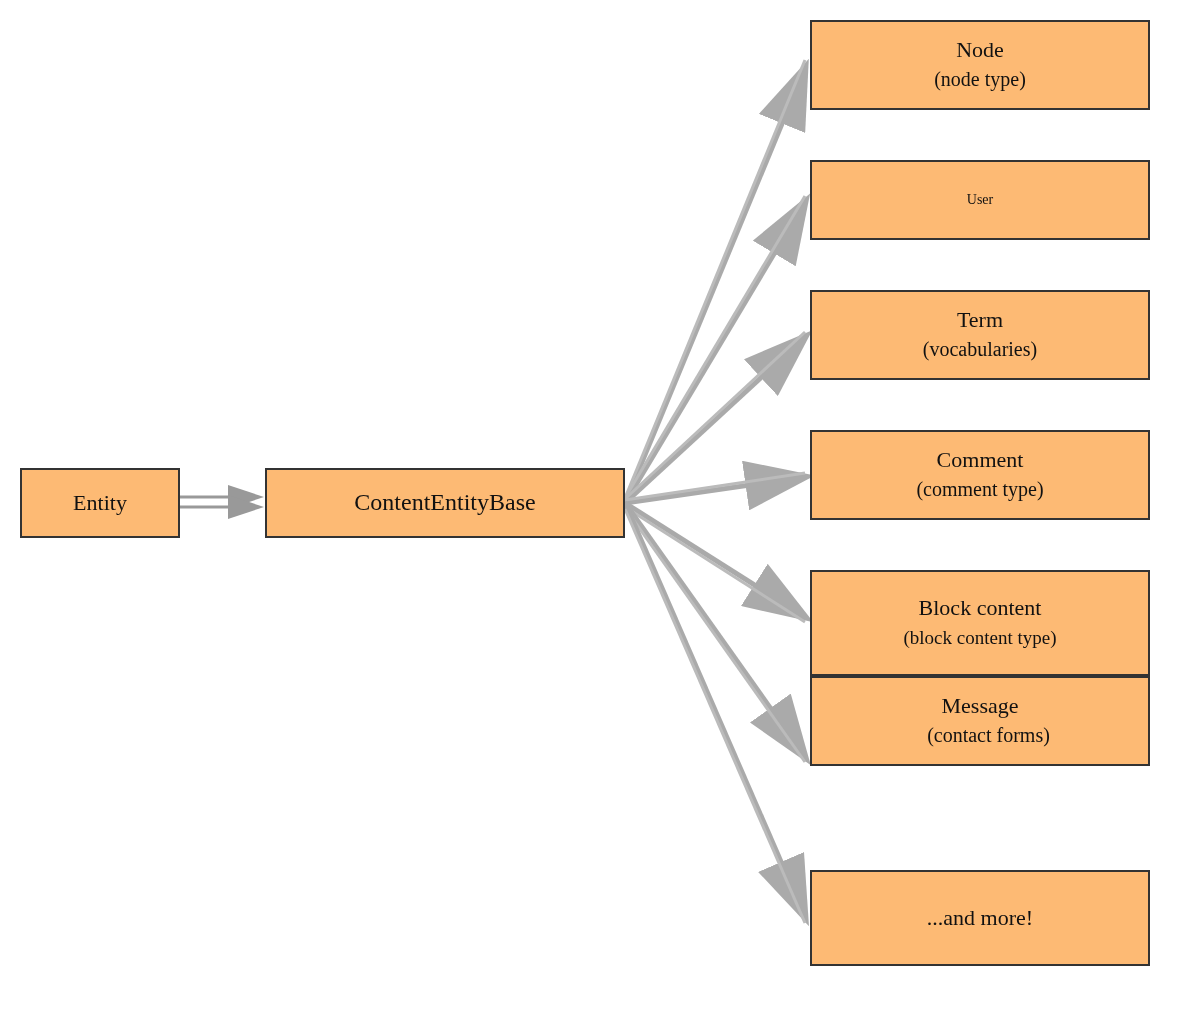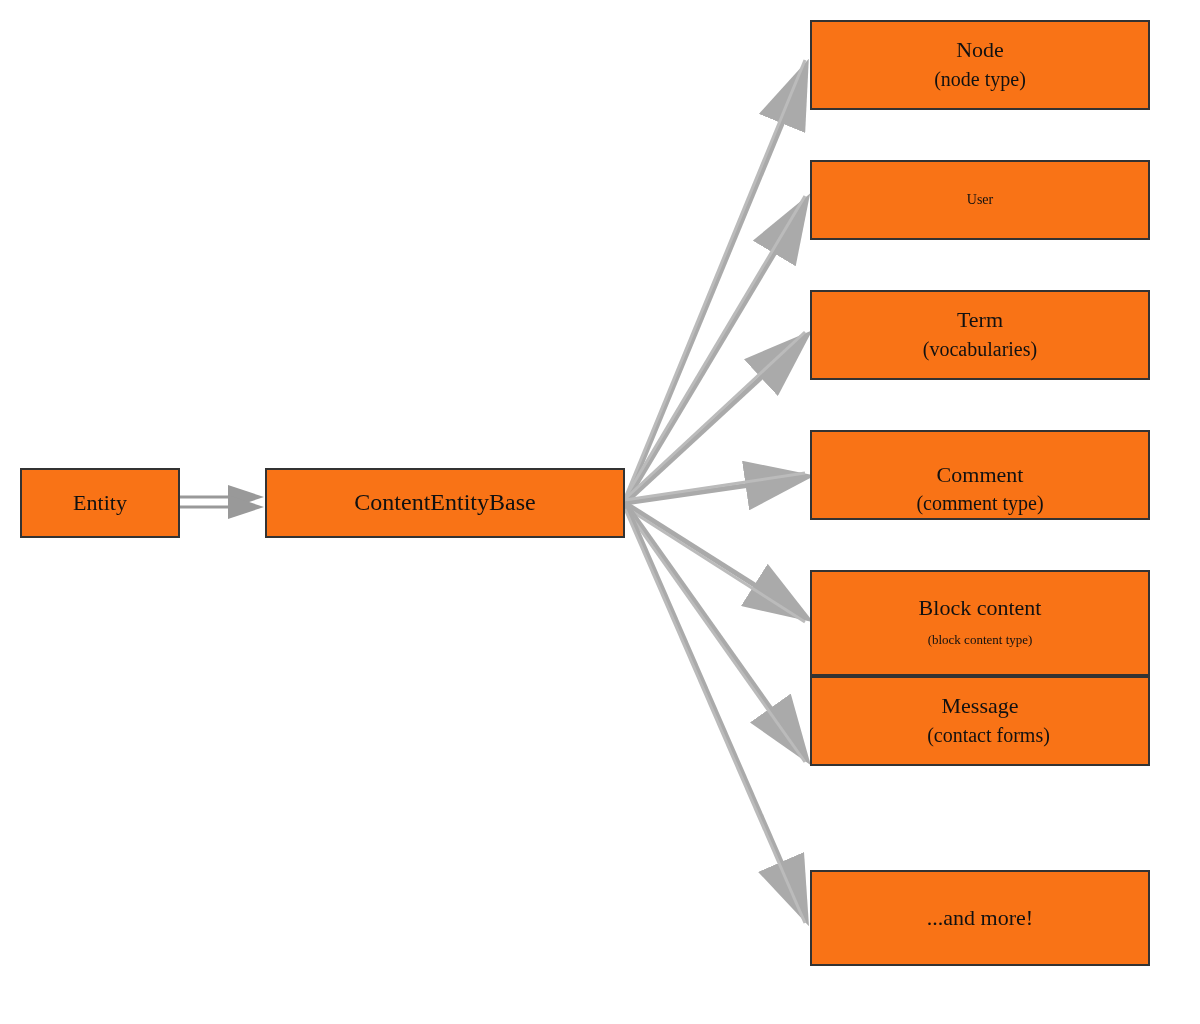--- a/index.html
+++ b/index.html
@@ -18,21 +18,21 @@
     svg {
       width: 1200px;
       height: 1024px;
       position: absolute;
       top: 0;
       left: 0;
     }
     .box {
       position: absolute;
       border: 2px solid #333;
-      background: #f97316;
+      background: #fdba74;
       display: flex;
       align-items: center;
       justify-content: center;
       text-align: center;
       font-size: 22px;
       color: #111;
       line-height: 1.3;
     }
   </style>
 </head>
@@ -95,26 +95,26 @@
   </div>
 
   <div class="box" style="left:810px; top:160px; width:340px; height:80px; font-size:14px;">
     <span>User</span>
   </div>
 
   <div class="box" style="left:810px; top:290px; width:340px; height:90px; font-size:22px;">
     <span>Term<br><span style="font-size:20px;">(vocabularies)</span></span>
   </div>
 
-  <div class="box" style="left:810px; top:430px; width:340px; height:90px; font-size:22px;align-items:flex-end;">
+  <div class="box" style="left:810px; top:430px; width:340px; height:90px; font-size:22px;">
     <span>Comment<br><span style="font-size:20px;">(comment type)</span></span>
   </div>
 
   <div class="box" style="left:810px; top:570px; width:340px; height:106px; font-size:22px;">
-    <span>Block content<br><span style="font-size:13px;">(block content type)</span></span>
+    <span>Block content<br><span style="font-size:19px;">(block content type)</span></span>
   </div>
 
   <div class="box" style="left:810px; top:676px; width:340px; height:90px; font-size:22px;">
     <span>Message<br><span style="font-size:20px;margin-left:17px;">(contact forms)</span></span>
   </div>
 
   <div class="box" style="left:810px; top:870px; width:340px; height:96px; font-size:22px;">
     <span>...and more!</span>
   </div>
 

